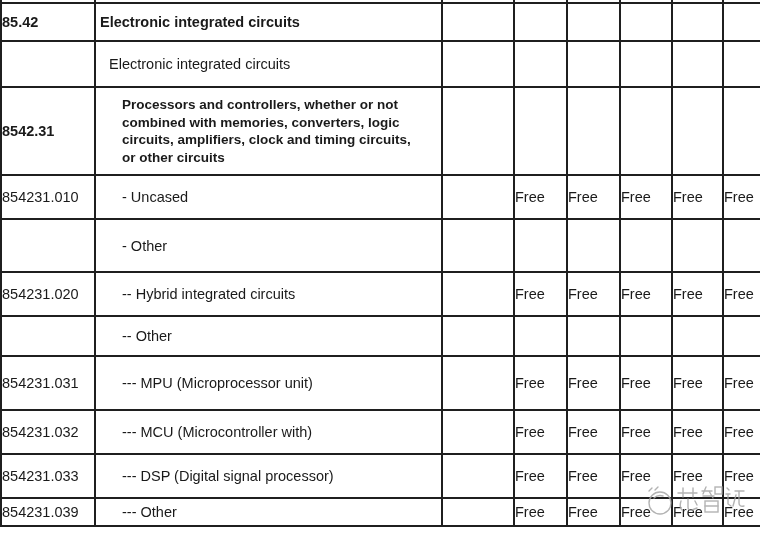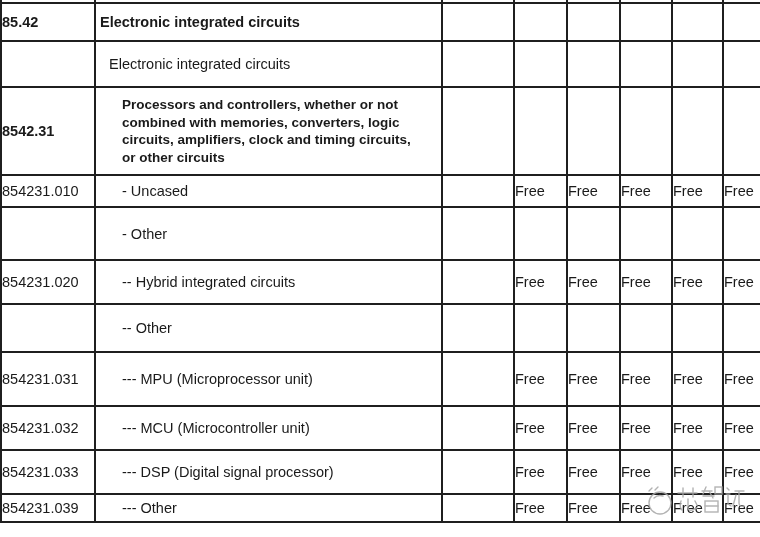--- a/index.html
+++ b/index.html
@@ -105,21 +105,21 @@
         <tr style="height: 88px;">
           <td class="code bold">8542.31</td>
           <td class="desc ind2 bold para">Processors and controllers, whether or not combined with memories, converters, logic circuits, amplifiers, clock and timing circuits, or other circuits</td>
           <td class="rate"></td>
           <td class="rate"></td>
           <td class="rate"></td>
           <td class="rate"></td>
           <td class="rate"></td>
           <td class="rate"></td>
         </tr>
-        <tr style="height: 32px;">
+        <tr style="height: 44px;">
           <td class="code">854231.010</td>
           <td class="desc ind2">- Uncased</td>
           <td class="rate"></td>
           <td class="rate">Free</td>
           <td class="rate">Free</td>
           <td class="rate">Free</td>
           <td class="rate">Free</td>
           <td class="rate">Free</td>
         </tr>
         <tr style="height: 53px;">
@@ -135,21 +135,21 @@
         <tr style="height: 44px;">
           <td class="code">854231.020</td>
           <td class="desc ind2">-- Hybrid integrated circuits</td>
           <td class="rate"></td>
           <td class="rate">Free</td>
           <td class="rate">Free</td>
           <td class="rate">Free</td>
           <td class="rate">Free</td>
           <td class="rate">Free</td>
         </tr>
-        <tr style="height: 48px;">
+        <tr style="height: 40px;">
           <td class="code"></td>
           <td class="desc ind2">-- Other</td>
           <td class="rate"></td>
           <td class="rate"></td>
           <td class="rate"></td>
           <td class="rate"></td>
           <td class="rate"></td>
           <td class="rate"></td>
         </tr>
         <tr style="height: 54px;">
@@ -157,21 +157,21 @@
           <td class="desc ind2">--- MPU (Microprocessor unit)</td>
           <td class="rate"></td>
           <td class="rate">Free</td>
           <td class="rate">Free</td>
           <td class="rate">Free</td>
           <td class="rate">Free</td>
           <td class="rate">Free</td>
         </tr>
         <tr style="height: 44px;">
           <td class="code">854231.032</td>
-          <td class="desc ind2">--- MCU (Microcontroller unit)</td>
+          <td class="desc ind2">--- MCU (Microcontroller with)</td>
           <td class="rate"></td>
           <td class="rate">Free</td>
           <td class="rate">Free</td>
           <td class="rate">Free</td>
           <td class="rate">Free</td>
           <td class="rate">Free</td>
         </tr>
         <tr style="height: 44px;">
           <td class="code">854231.033</td>
           <td class="desc ind2">--- DSP (Digital signal processor)</td>

